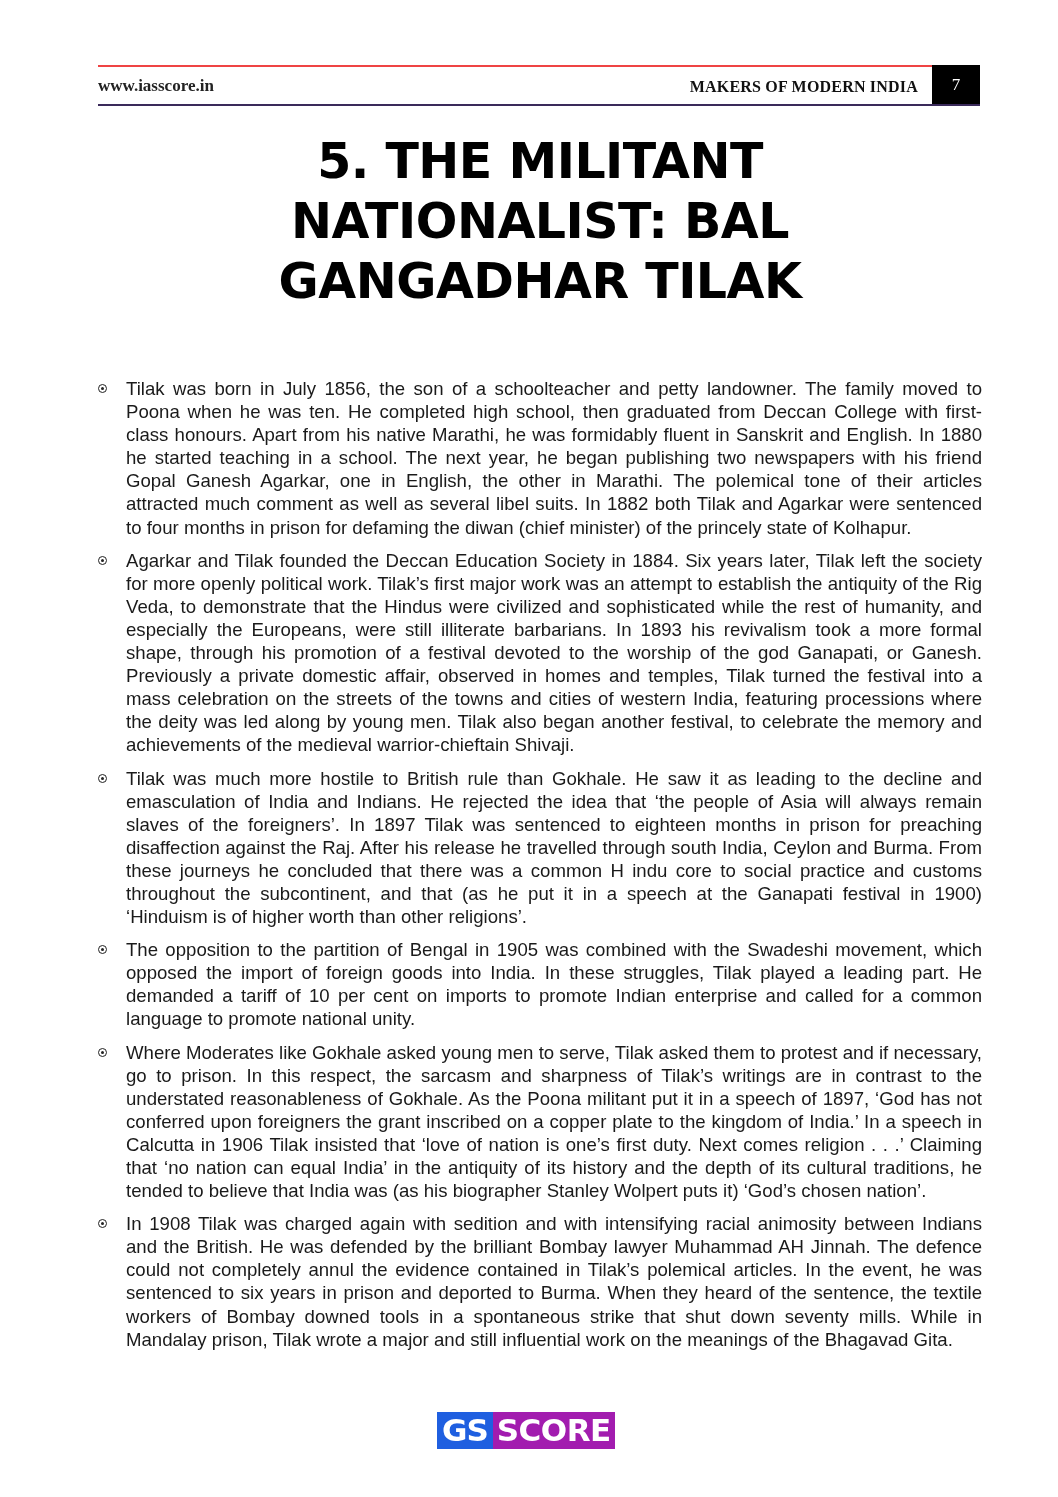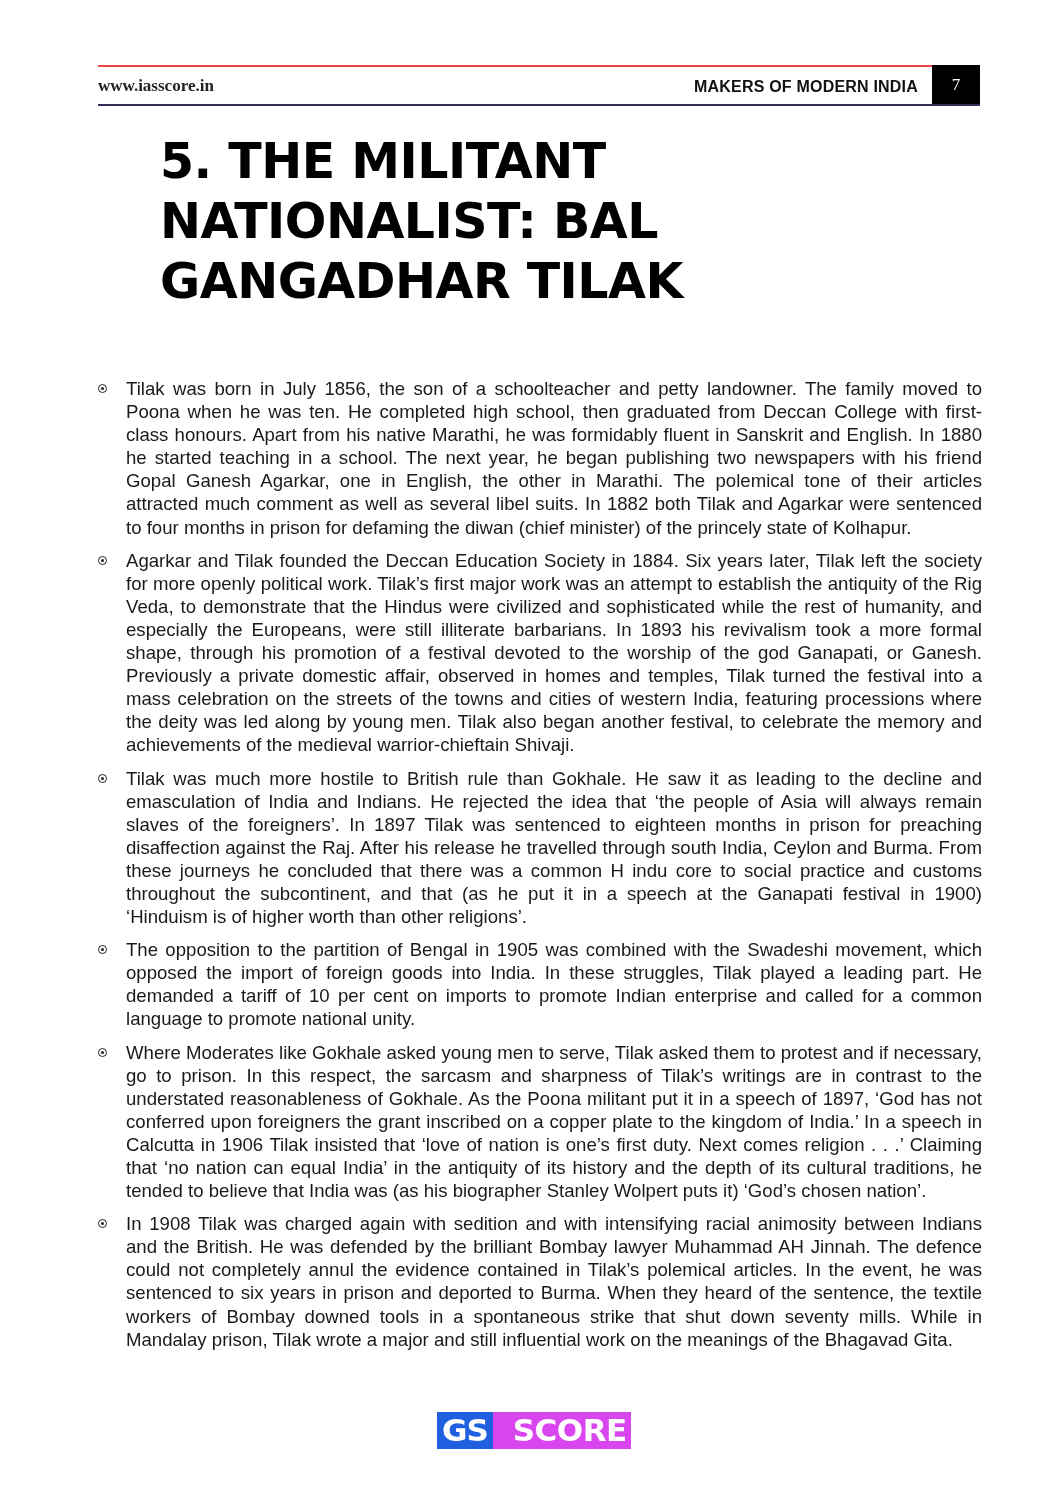--- a/index.html
+++ b/index.html
@@ -1,28 +1,28 @@
 <!DOCTYPE html>
 <html><head>
 <meta charset="utf-8">
 <style>
   html, body { margin: 0; padding: 0; background: #ffffff; }
   body { width: 1058px; height: 1497px; position: relative; overflow: hidden; font-family: "DejaVu Serif", "Liberation Serif", serif; color: #1a1a1a; }
   .header { position: absolute; left: 98px; top: 65px; width: 882px; height: 37px; border-top: 2px solid #ef4444; border-bottom: 2px solid #3a2a5a; }
   .header .site { position: absolute; left: 0; top: 9px; font-family: "Liberation Serif", serif; font-weight: bold; font-size: 17px; color: #222; }
-  .header .book { position: absolute; right: 62px; top: 11px; font-family: Liberation Sans, sans-serif; font-weight: bold; font-size: 16px; color: #111; letter-spacing: 0.2px; }
+  .header .book { position: absolute; right: 62px; top: 11px; font-family: Liberation Serif, serif; font-weight: bold; font-size: 16px; color: #111; letter-spacing: 0.2px; }
   .header .pagenum { position: absolute; right: 0; top: -2px; width: 48px; height: 39px; background: #000; color: #fff; font-family: "Liberation Serif", serif; font-size: 17px; text-align: center; line-height: 39px; }
-  .title { position: absolute; left: 160px; top: 132px; width: 760px; font-family: "DejaVu Sans", sans-serif; font-weight: bold; font-size: 49px; line-height: 60px; color: #000; letter-spacing: -0.5px; }
+  .title { position: absolute; left: 160px; top: 132px; width: 760px; text-align: center; font-family: "DejaVu Sans", sans-serif; font-weight: bold; font-size: 49px; line-height: 60px; color: #000; letter-spacing: -0.5px; }
   .content { position: absolute; left: 98px; top: 377px; width: 884px; }
   .item { position: relative; padding-left: 28px; font-family: Liberation Sans, sans-serif; font-size: 18.6px; line-height: 23.1px; text-align: justify; margin-bottom: 10px; }
   .bullet { position: absolute; left: 0; top: 7px; width: 7px; height: 7px; border: 1.5px solid #222; border-radius: 50%; }
   .bullet::after { content: ""; position: absolute; left: 2px; top: 2px; width: 3px; height: 3px; background: #222; border-radius: 50%; }
   .logo { position: absolute; left: 437px; top: 1412px; height: 37px; display: flex; font-family: "DejaVu Sans", sans-serif; font-weight: bold; font-size: 31px; line-height: 37px; }
   .logo .gs { background: #1f5fe0; color: #fff; padding: 0 5px; letter-spacing: -1px; }
-  .logo .score { background: #d946ef; color: #fff; padding: 0 4px 0 20px; letter-spacing: -0.5px; }
+  .logo .score { background: #a21caf; color: #fff; padding: 0 4px 0 4px; letter-spacing: -0.5px; }
 </style>
 </head>
 <body>
 
 <div class="header">
   <span class="site">www.iasscore.in</span>
   <span class="book">MAKERS OF MODERN INDIA</span>
   <span class="pagenum">7</span>
 </div>
 

